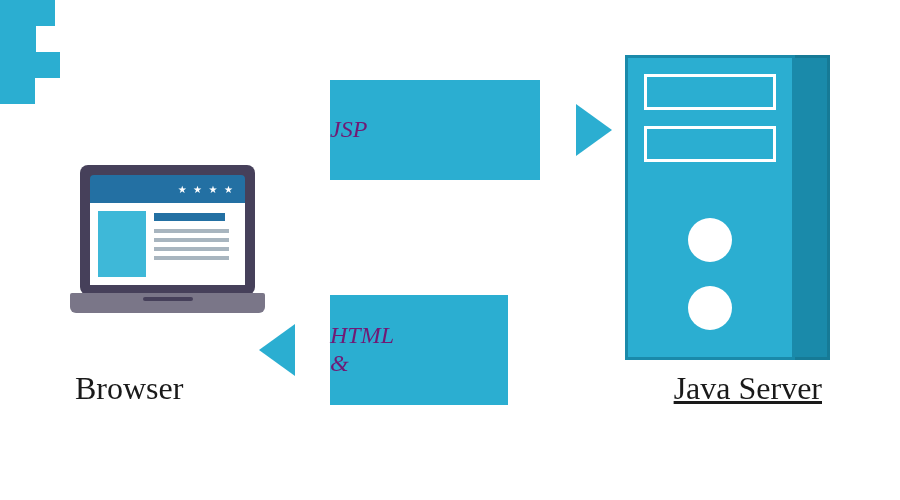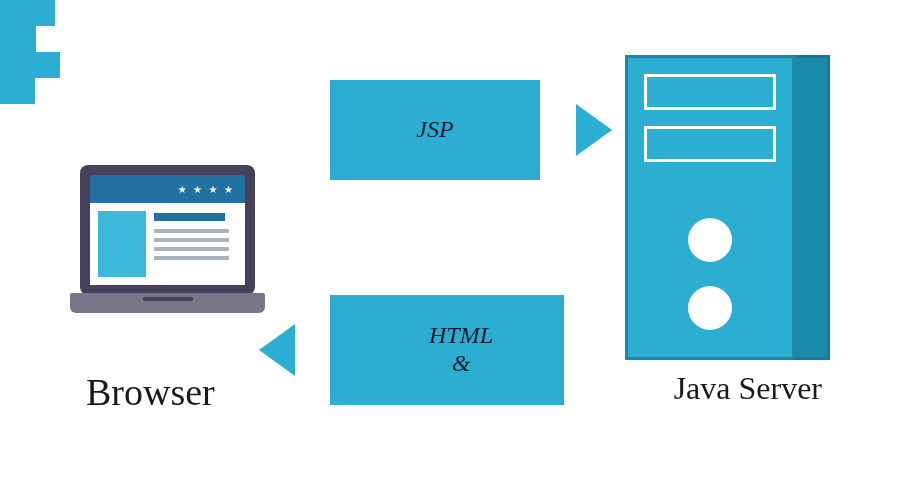--- a/index.html
+++ b/index.html
@@ -92,23 +92,22 @@
       transform: translateX(-50%);
       width: 50px;
       height: 4px;
       background: #46405a;
       border-radius: 2px;
     }
     .browser-label {
       position: absolute;
       left: 75px;
       top: 370px;
-      font-size: 38px;
+      font-size: 32px;
       color: #1a1a1a;
-      margin-left: 11px;
     }
 
     
     .server {
       position: absolute;
       right: 70px;
       top: 55px;
       width: 205px;
       height: 305px;
       display: flex;
@@ -148,48 +147,48 @@
       height: 44px;
       background: #ffffff;
       border-radius: 50%;
     }
     .server-label {
       position: absolute;
       right: 78px;
       top: 370px;
       font-size: 32px;
       color: #1a1a1a;
+      text-decoration: underline;
     }
 
     
     .arrow-box {
       position: absolute;
       background: #2baed1;
-      color: #0f172a;
+      color: #701a75;
       display: flex;
       flex-direction: column;
-      align-items: center;
+      align-items: flex-start;
       justify-content: center;
       font-family: Georgia, serif;
       font-style: italic;
       font-size: 24px;
       line-height: 1.15;
     }
     .arrow-box-top {
       left: 330px;
       top: 80px;
       width: 210px;
       height: 100px;
     }
     .arrow-box-bottom {
       left: 330px;
       top: 295px;
-      width: 234px;
+      width: 178px;
       height: 110px;
-      padding-left: 28px;
     }
     .arrow-head {
       position: absolute;
       width: 0;
       height: 0;
     }
     
     .arrow-top-left {
       left: 275px;
       top: 117px;

